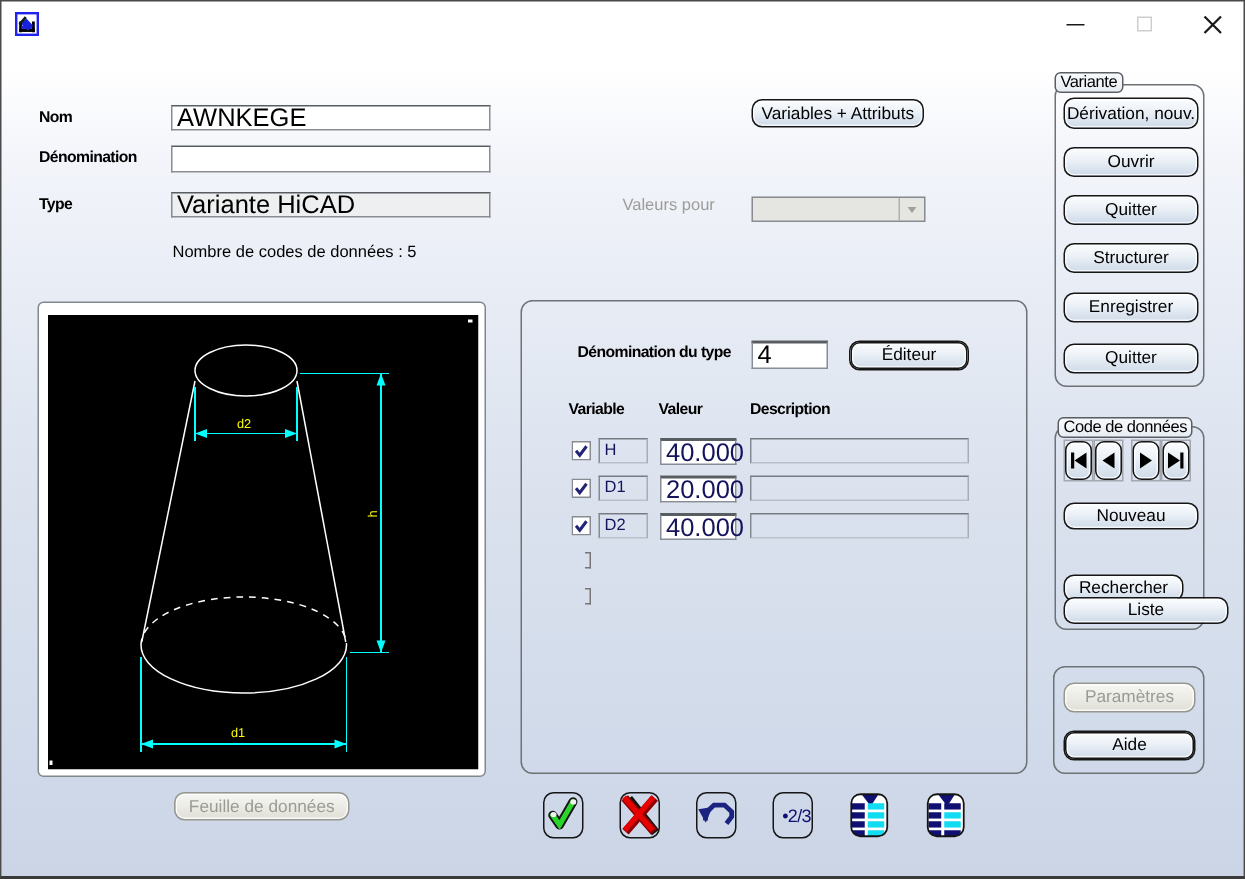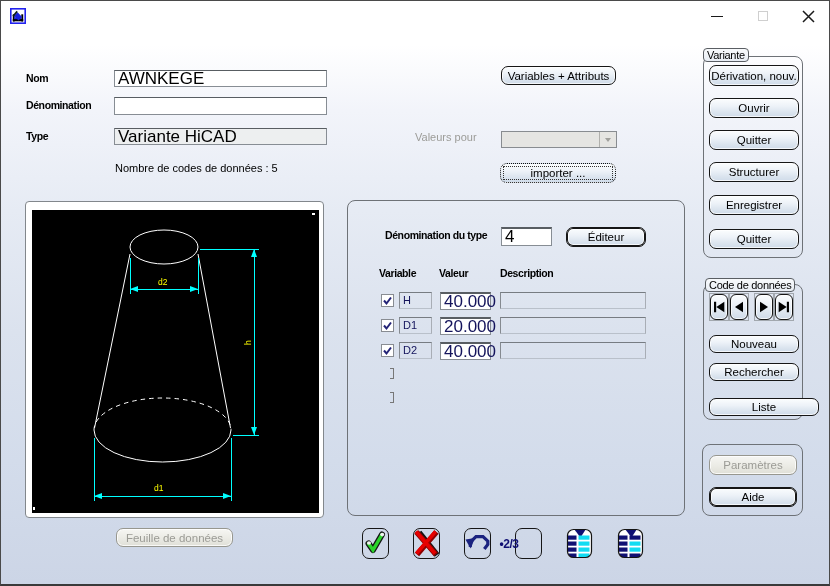--- a/index.html
+++ b/index.html
@@ -54,23 +54,20 @@
  <div class="ab lbl" style="left:25px;top:129px">Type</div>
  <div class="ab tb" style="left:113px;top:127px;width:213px;height:17px;background:#edeff0">Variante HiCAD</div>
  <div class="ab" style="left:114px;top:161px">Nombre de codes de données : 5</div>
 
  <div class="ab btn" style="left:500px;top:65px;width:115px;height:19px">Variables + Attributs</div>
  <div class="ab" style="left:414px;top:130px;color:#9c9c98">Valeurs pour</div>
  <div class="ab" style="left:500px;top:130px;width:116px;height:17px;border:1px solid #888c90;background:#e5e5e2">
    <div class="ab" style="right:16px;top:0;width:1px;height:15px;background:#b0b0ac"></div>
    <div class="ab" style="right:5px;top:6px;width:0;height:0;border:3.5px solid transparent;border-top:4px solid #a0a09c"></div>
  </div>
- <div class="ab btn" style="left:499px;top:162px;width:116px;height:20px;border:1px dotted #111;box-shadow:none">
-   <div class="ab" style="left:2px;top:2px;right:2px;bottom:2px;border:1px dotted #333"></div>importer ...
- </div>
 
  <div class="ab" style="left:24px;top:200px;width:299px;height:317px;background:#fff;border:1px solid #82878c;border-radius:4px"></div>
  <svg class="ab" style="left:31px;top:209px" width="287" height="303" viewBox="0 0 287 303">
   <rect width="287" height="303" fill="#000"></rect>
   <g fill="none" stroke="#fff" stroke-width="1">
    <ellipse cx="132" cy="37" rx="34" ry="17"></ellipse>
    <line x1="98" y1="44" x2="62.5" y2="218"></line>
    <line x1="166" y1="44" x2="198.5" y2="218"></line>
    <path d="M62,220 A68.5,32 0 0,0 199,220"></path>
    <path d="M62,220 A68.5,32 0 0,1 199,220" stroke-dasharray="4.5,4"></path>
@@ -170,21 +167,21 @@
         </svg>
       </div>
       <div class="ab" style="left:773px;top:292px;width:20px;height:28px;border:1px solid #a2a8ae"></div>
       <div class="ab btn" style="left:774px;top:293px;width:18px;height:26px;border-radius:6px;padding:0">
         <svg width="18" height="26" viewBox="0 0 18 26">
           <path d="M12,13 L3,7 L3,19 z M12.2,7 h2.4 v12 h-2.4 z" fill="#000"></path>
         </svg>
       </div>
     </div>
  <div class="ab btn" style="left:708px;top:334px;width:90px;height:18px">Nouveau</div>
- <div class="ab btn" style="left:708px;top:362px;width:90px;height:18px">Rechercher</div>
+ <div class="ab btn" style="left:708px;top:382px;width:80px;height:18px">Rechercher</div>
  <div class="ab btn" style="left:708px;top:397px;width:110px;height:18px">Liste</div>
 
  <div class="ab grp" style="left:701px;top:443px;width:101px;height:72px"></div>
  <div class="ab btn dis" style="left:708px;top:454px;width:88px;height:20px">Paramètres</div>
  <div class="ab btn def" style="left:708px;top:486px;width:88px;height:20px">Aide</div>
 
  <div id="toolbar">
       <div class="ab" style="left:361px;top:527px;width:27px;height:31px;border:1px solid #161616;border-radius:7px"></div>
       <div class="ab" style="left:412px;top:527px;width:27px;height:31px;border:1px solid #161616;border-radius:7px"></div>
       <div class="ab" style="left:463px;top:527px;width:27px;height:31px;border:1px solid #161616;border-radius:7px"></div>
@@ -197,21 +194,21 @@
       </svg>
       <svg class="ab" style="left:412px;top:527px" width="28" height="31">
         <path d="M6,4.5 L24,27" stroke="#111" stroke-width="6"></path>
         <path d="M3.5,4 L23,26.5 M23.5,4 L4,26.5" stroke="#8d0000" stroke-width="5.6"></path>
         <path d="M3,3.5 L22,25.5 M22.5,3.5 L3.5,25.5" stroke="#e60000" stroke-width="3.6"></path>
       </svg>
       <svg class="ab" style="left:463px;top:527px" width="27" height="31">
         <path d="M6.2,19 L7,13.5 L12,8.7 L19,8.7 L23.8,13.2 L23.8,16.5 L20.3,21" fill="none" stroke="#1b2380" stroke-width="3.2"></path>
         <path d="M1.5,11.5 L11,10 L6.5,20.5 z" fill="#1b2380"></path>
       </svg>
-      <div class="ab" style="left:494px;top:527px;width:28px;height:31px;display:flex;align-items:center;justify-content:center;color:#101073;font-weight:bold;font-size:12px;letter-spacing:-0.5px">•2/3</div>
+      <div class="ab" style="left:516px;top:527px;width:28px;height:31px;display:flex;align-items:center;justify-content:center;color:#101073;font-weight:normal;font-size:12px;letter-spacing:-0.5px">•2/3</div>
       <svg class="ab" style="left:565px;top:527px" width="27" height="31" viewBox="0 0 27 31">
         <defs>
           <clipPath id="c1">
             <rect x="1.5" y="1.5" width="24" height="28" rx="6"></rect>
           </clipPath>
         </defs>
         <rect x="1" y="1" width="25" height="29" rx="6" fill="#fff"></rect>
         <g clip-path="url(#c1)">
           <path d="M8,1 h12 l-5.5,8.5 z" fill="#101073"></path>
           <rect x="2" y="7.5" width="8.5" height="4.2" fill="#101073"></rect>

